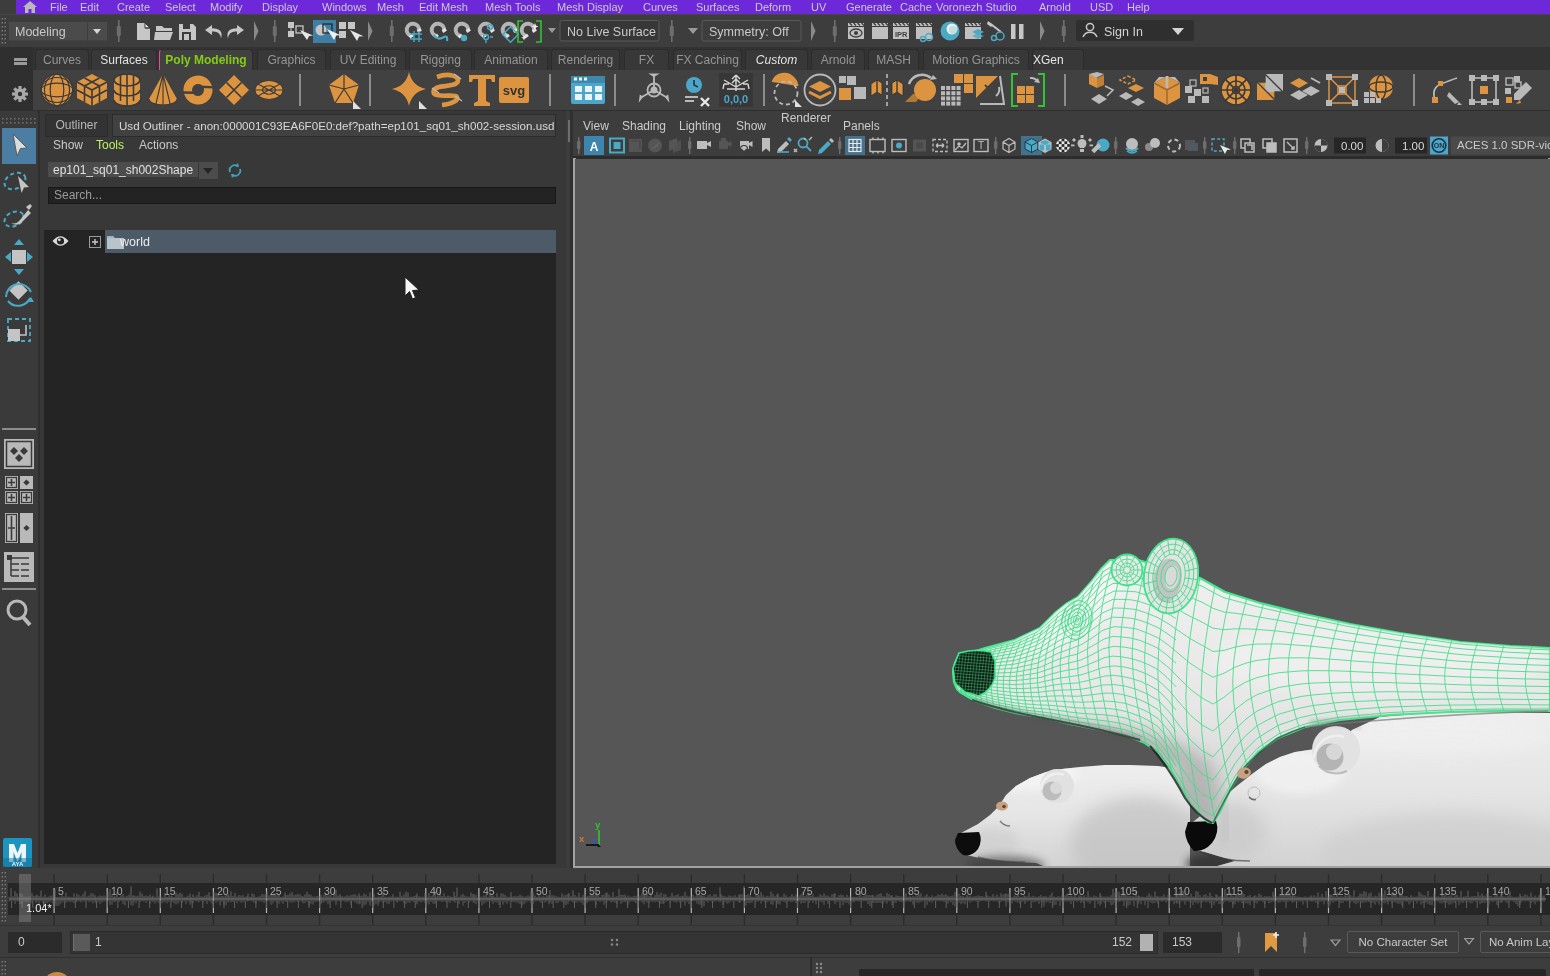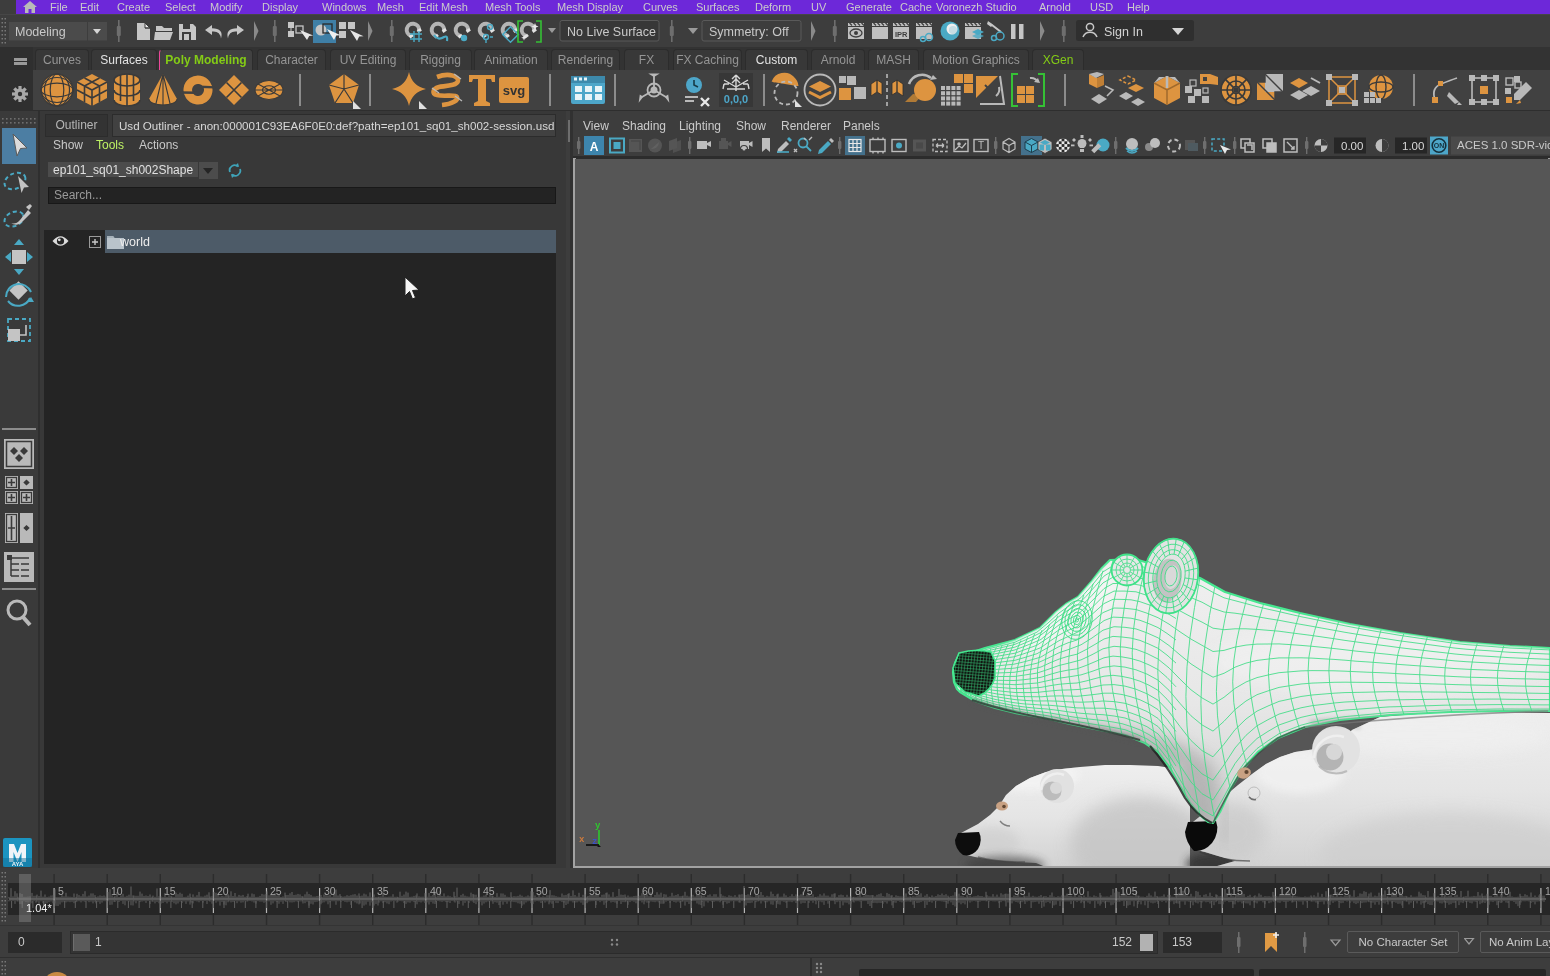--- a/index.html
+++ b/index.html
@@ -213,32 +213,32 @@
 <path d="M1172 13 l12 0 l-6 7 z" fill="#d5d5d5"></path>
 </svg>
   </div>
 <div class="abs" style="left:0;top:47px;width:1550px;height:23px;background:#333333">
 <div class="abs" style="left:0;top:0;width:33px;height:23px;background:#2f2f2f"></div>
 <div class="abs" style="left:14px;top:11px;width:13px;height:2.5px;background:#9a9a9a"></div>
 <div class="abs" style="left:14px;top:15px;width:13px;height:2.5px;background:#9a9a9a"></div>
 <div class="abs" style="left:35px;top:2px;width:54px;height:21px;background:#383838;border-radius:4px 4px 0 0;border-left:1px solid #2c2c2c;border-top:1px solid #2c2c2c;border-right:1px solid #2c2c2c;color:#959595;font-size:12px;text-align:center;line-height:20px;">Curves</div>
 <div class="abs" style="left:91px;top:2px;width:66px;height:21px;background:#383838;border-radius:4px 4px 0 0;border-left:1px solid #2c2c2c;border-top:1px solid #2c2c2c;border-right:1px solid #2c2c2c;color:#e2e2e2;font-size:12px;text-align:center;line-height:20px;">Surfaces</div>
 <div class="abs" style="left:159px;top:2px;width:94px;height:21px;background:#414141;border-radius:4px 4px 0 0;border-left:1px solid #ec4899;border-top:1px solid #2c2c2c;border-right:1px solid #2c2c2c;color:#84cc16;font-size:12px;text-align:center;line-height:20px;font-weight:bold;">Poly Modeling</div>
-<div class="abs" style="left:257px;top:2px;width:69px;height:21px;background:#383838;border-radius:4px 4px 0 0;border-left:1px solid #2c2c2c;border-top:1px solid #2c2c2c;border-right:1px solid #2c2c2c;color:#959595;font-size:12px;text-align:center;line-height:20px;">Character</div>
+<div class="abs" style="left:257px;top:2px;width:69px;height:21px;background:#383838;border-radius:4px 4px 0 0;border-left:1px solid #2c2c2c;border-top:1px solid #2c2c2c;border-right:1px solid #2c2c2c;color:#959595;font-size:12px;text-align:center;line-height:20px;">Graphics</div>
 <div class="abs" style="left:330px;top:2px;width:76px;height:21px;background:#383838;border-radius:4px 4px 0 0;border-left:1px solid #2c2c2c;border-top:1px solid #2c2c2c;border-right:1px solid #2c2c2c;color:#959595;font-size:12px;text-align:center;line-height:20px;">UV Editing</div>
 <div class="abs" style="left:409px;top:2px;width:63px;height:21px;background:#383838;border-radius:4px 4px 0 0;border-left:1px solid #2c2c2c;border-top:1px solid #2c2c2c;border-right:1px solid #2c2c2c;color:#959595;font-size:12px;text-align:center;line-height:20px;">Rigging</div>
 <div class="abs" style="left:474px;top:2px;width:74px;height:21px;background:#383838;border-radius:4px 4px 0 0;border-left:1px solid #2c2c2c;border-top:1px solid #2c2c2c;border-right:1px solid #2c2c2c;color:#959595;font-size:12px;text-align:center;line-height:20px;">Animation</div>
 <div class="abs" style="left:551px;top:2px;width:69px;height:21px;background:#383838;border-radius:4px 4px 0 0;border-left:1px solid #2c2c2c;border-top:1px solid #2c2c2c;border-right:1px solid #2c2c2c;color:#959595;font-size:12px;text-align:center;line-height:20px;">Rendering</div>
 <div class="abs" style="left:624px;top:2px;width:45px;height:21px;background:#383838;border-radius:4px 4px 0 0;border-left:1px solid #2c2c2c;border-top:1px solid #2c2c2c;border-right:1px solid #2c2c2c;color:#959595;font-size:12px;text-align:center;line-height:20px;">FX</div>
 <div class="abs" style="left:673px;top:2px;width:69px;height:21px;background:#383838;border-radius:4px 4px 0 0;border-left:1px solid #2c2c2c;border-top:1px solid #2c2c2c;border-right:1px solid #2c2c2c;color:#959595;font-size:12px;text-align:center;line-height:20px;">FX Caching</div>
-<div class="abs" style="left:745px;top:2px;width:63px;height:21px;background:#383838;border-radius:4px 4px 0 0;border-left:1px solid #2c2c2c;border-top:1px solid #2c2c2c;border-right:1px solid #2c2c2c;color:#e2e2e2;font-size:12px;text-align:center;line-height:20px;">Custom</div>
+<div class="abs" style="left:745px;top:2px;width:63px;height:21px;background:#383838;border-radius:4px 4px 0 0;border-left:1px solid #2c2c2c;border-top:1px solid #2c2c2c;border-right:1px solid #2c2c2c;color:#e2e2e2;font-size:12px;text-align:center;line-height:20px;font-style:italic;">Custom</div>
 <div class="abs" style="left:811px;top:2px;width:54px;height:21px;background:#383838;border-radius:4px 4px 0 0;border-left:1px solid #2c2c2c;border-top:1px solid #2c2c2c;border-right:1px solid #2c2c2c;color:#959595;font-size:12px;text-align:center;line-height:20px;">Arnold</div>
 <div class="abs" style="left:868px;top:2px;width:51px;height:21px;background:#383838;border-radius:4px 4px 0 0;border-left:1px solid #2c2c2c;border-top:1px solid #2c2c2c;border-right:1px solid #2c2c2c;color:#959595;font-size:12px;text-align:center;line-height:20px;">MASH</div>
 <div class="abs" style="left:923px;top:2px;width:106px;height:21px;background:#383838;border-radius:4px 4px 0 0;border-left:1px solid #2c2c2c;border-top:1px solid #2c2c2c;border-right:1px solid #2c2c2c;color:#959595;font-size:12px;text-align:center;line-height:20px;">Motion Graphics</div>
-<div class="abs" style="left:1032px;top:2px;width:52px;height:21px;background:#383838;border-radius:4px 4px 0 0;border-left:1px solid #2c2c2c;border-top:1px solid #2c2c2c;border-right:1px solid #2c2c2c;color:#84cc16;font-size:12px;text-align:center;line-height:20px;">XGen</div>
+<div class="abs" style="left:1032px;top:2px;width:52px;height:21px;background:#383838;border-radius:4px 4px 0 0;border-left:1px solid #2c2c2c;border-top:1px solid #2c2c2c;border-right:1px solid #2c2c2c;color:#e5e5e5;font-size:12px;text-align:left;line-height:20px;">XGen</div>
 </div>
 <div class="abs" style="left:0;top:70px;width:1550px;height:41px;background:#414141;border-bottom:1px solid #2e2e2e">
 <div class="abs" style="left:0;top:0;width:33px;height:41px;background:#2f2f2f"></div>
 <svg class="abs" style="left:0;top:0" width="1550" height="41" viewBox="0 0 1550 41">
 <g transform="translate(20,24)">
         <circle r="5.5" fill="#a8a8a8"></circle>
         <circle r="2.2" fill="#2f2f2f"></circle>
 <rect x="-1.6" y="-8" width="3.2" height="3.4" fill="#a8a8a8" transform="rotate(0)"></rect>
 <rect x="-1.6" y="-8" width="3.2" height="3.4" fill="#a8a8a8" transform="rotate(45)"></rect>
 <rect x="-1.6" y="-8" width="3.2" height="3.4" fill="#a8a8a8" transform="rotate(90)"></rect>
@@ -662,21 +662,21 @@
     </svg>
 </div>
 <div class="abs" style="left:566px;top:111px;width:7px;height:757px;background:#3d3d3d"></div>
 <div class="abs" style="left:568px;top:120px;width:4px;height:22px;background:#6e6e6e"></div>
 <div class="abs" style="left:570px;top:111px;width:3px;height:757px;background:#313131"></div>
 <div class="abs" style="left:573px;top:111px;width:977px;height:757px;background:#3d3d3d">
 <div class="t" style="left:10px;top:8px;font-size:12px;color:#cbcbcb">View</div>
 <div class="t" style="left:49px;top:8px;font-size:12px;color:#cbcbcb">Shading</div>
 <div class="t" style="left:106px;top:8px;font-size:12px;color:#cbcbcb">Lighting</div>
 <div class="t" style="left:163px;top:8px;font-size:12px;color:#cbcbcb">Show</div>
-<div class="t" style="left:208px;top:8px;font-size:12px;color:#cbcbcb">Renderer</div>
+<div class="t" style="left:208px;top:0;font-size:12px;color:#cbcbcb">Renderer</div>
 <div class="t" style="left:270px;top:8px;font-size:12px;color:#cbcbcb">Panels</div>
 <svg class="abs" style="left:0;top:24px" width="977" height="21" viewBox="0 0 977 21">
 <rect x="5" y="2" width="1.4" height="17" fill="#6e6e6e"></rect>
       <rect x="4" y="6" width="3.4" height="8" rx="1" fill="#6e6e6e"></rect>
 <rect x="11" y="1" width="20" height="19" fill="#3d85ad"></rect>
       <text x="21" y="15.5" text-anchor="middle" font-size="12" font-weight="bold" fill="#fff">A</text>
 <rect x="37" y="3.5" width="14" height="14" fill="none" stroke="#4aa9c4" stroke-width="2"></rect>
       <rect x="40.5" y="7" width="7" height="7" fill="#4aa9c4"></rect>
 <rect x="56" y="4" width="13" height="13" fill="#555555"></rect>
       <path d="M58 6 h9 v9" fill="none" stroke="#494949" stroke-width="1.5"></path>

